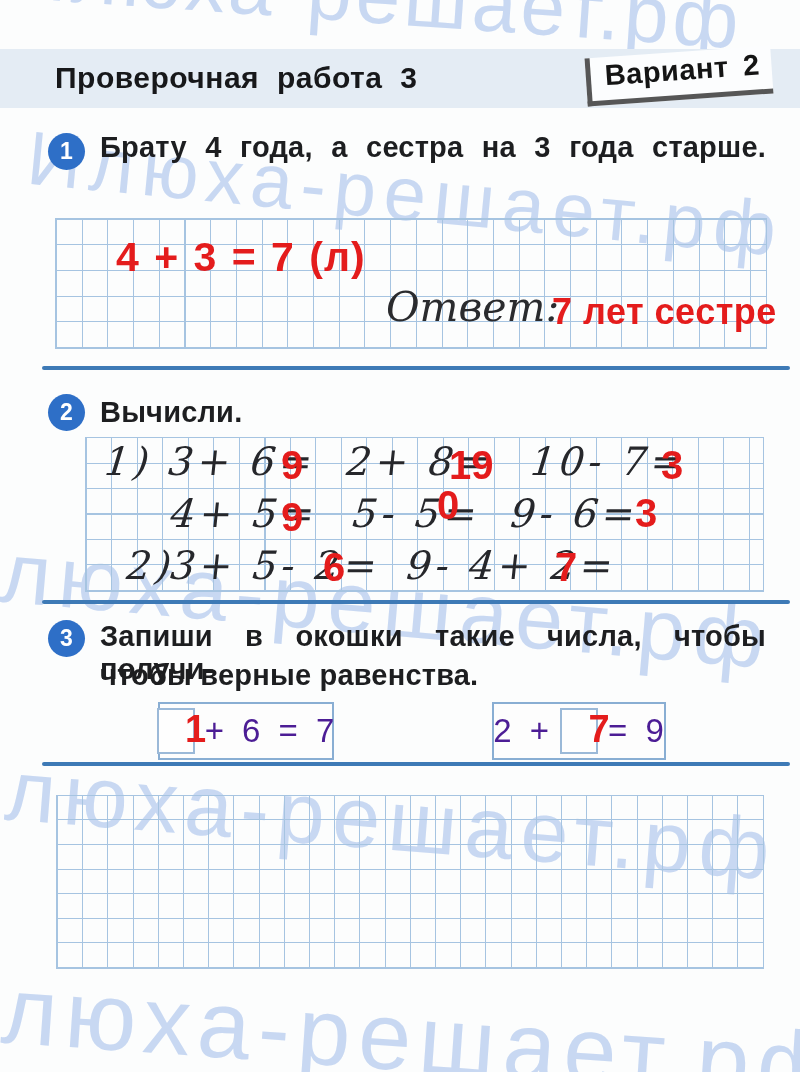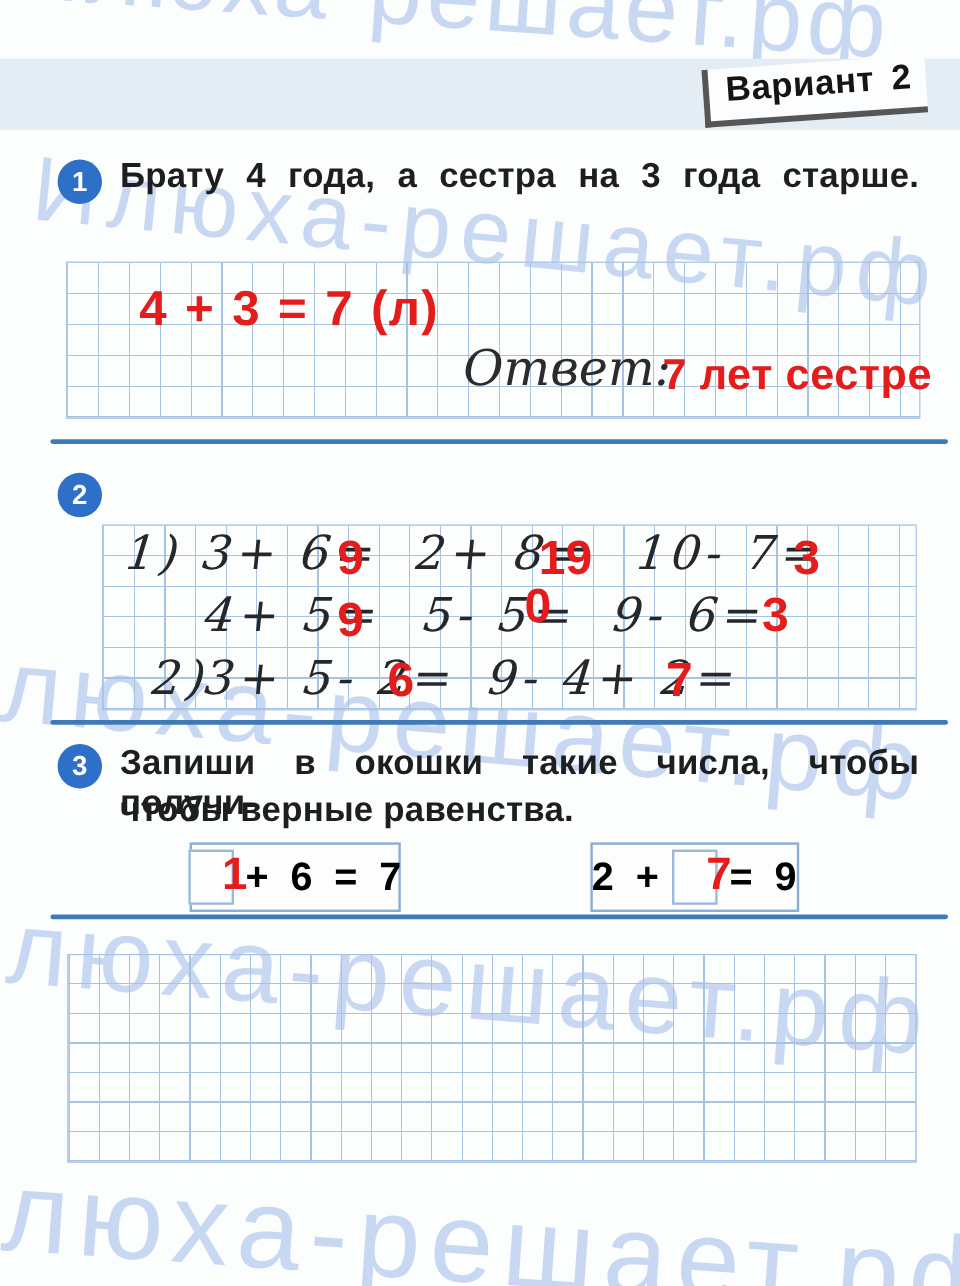--- a/index.html
+++ b/index.html
@@ -76,21 +76,21 @@
     font-size:39px;letter-spacing:4px;color:#26272b;transform:skewX(-6deg);white-space:nowrap;
   }
   .rans{position:absolute;font-size:40px;font-weight:700;color:#e41c1c;z-index:2;}
   
   .eqbox{
     position:absolute;top:702px;height:54px;z-index:2;border:2px solid #89aed3;background:#fdfdfd;
     display:flex;align-items:center;justify-content:center;gap:10px;
   }
   .b1{left:158px;width:172px;}
   .b2{left:492px;width:170px;}
-  .eqprint{font-size:33px;font-weight:700;color:#000000;letter-spacing:1px;word-spacing:7px;white-space:nowrap;}
+  .eqprint{font-size:33px;font-weight:400;color:#4c1d95;letter-spacing:1px;word-spacing:7px;white-space:nowrap;}
   .window{
     width:34px;height:42px;border:2px solid #9bb9d8;background:#fefefe;
     display:flex;align-items:center;justify-content:center;
   }
   .window .red{font-size:38px;font-weight:700;transform:translateY(-2px);}
   
   .pagenum{
     position:absolute;left:688px;top:983px;width:86px;height:46px;z-index:2;
     background:#dbe5ee;display:flex;align-items:center;justify-content:center;
     font-size:31px;font-weight:700;color:#17181a;
@@ -101,33 +101,35 @@
 
 <div class="page">
 
   <div class="wm wm1">Илюха-решает.рф</div>
   <div class="wm wm2">Илюха-решает.рф</div>
   <div class="wm wm3">Илюха-решает.рф</div>
   <div class="wm wm4">Илюха-решает.рф</div>
   <div class="wm wm5">Илюха-решает.рф</div>
 
   <div class="band"></div>
+  <div class="title">Проверочная работа 3</div>
   <div class="variant">Вариант 2</div>
 
   <div class="tnum" style="top:133px;">1</div>
   <div class="ttext just" style="top:131px;">Брату 4 года, а сестра на 3 года старше.</div>
 
   <div class="grid grid1"></div>
   <div class="hand red sol1">4 + 3 = 7 (л)</div>
   <div class="otvet">Ответ:</div>
   <div class="hand red ans1">7 лет сестре</div>
 
   <div class="divider d1"></div>
 
   <div class="tnum" style="top:394px;">2</div>
+  <div class="ttext" style="top:396px;">Вычисли.</div>
 
   <div class="grid grid2"></div>
   <div class="eqwrap">
 
     <span class="schw" style="left:20px;top:2px;">1)</span>
     <span class="schw" style="left:84px;top:2px;">3+ 6=</span>
     <span class="rans" style="left:196px;top:6px;">9</span>
     <span class="schw" style="left:262px;top:2px;">2+ 8=</span>
     <span class="rans" style="left:364px;top:6px;">19</span>
     <span class="schw" style="left:446px;top:2px;">10- 7=</span>

